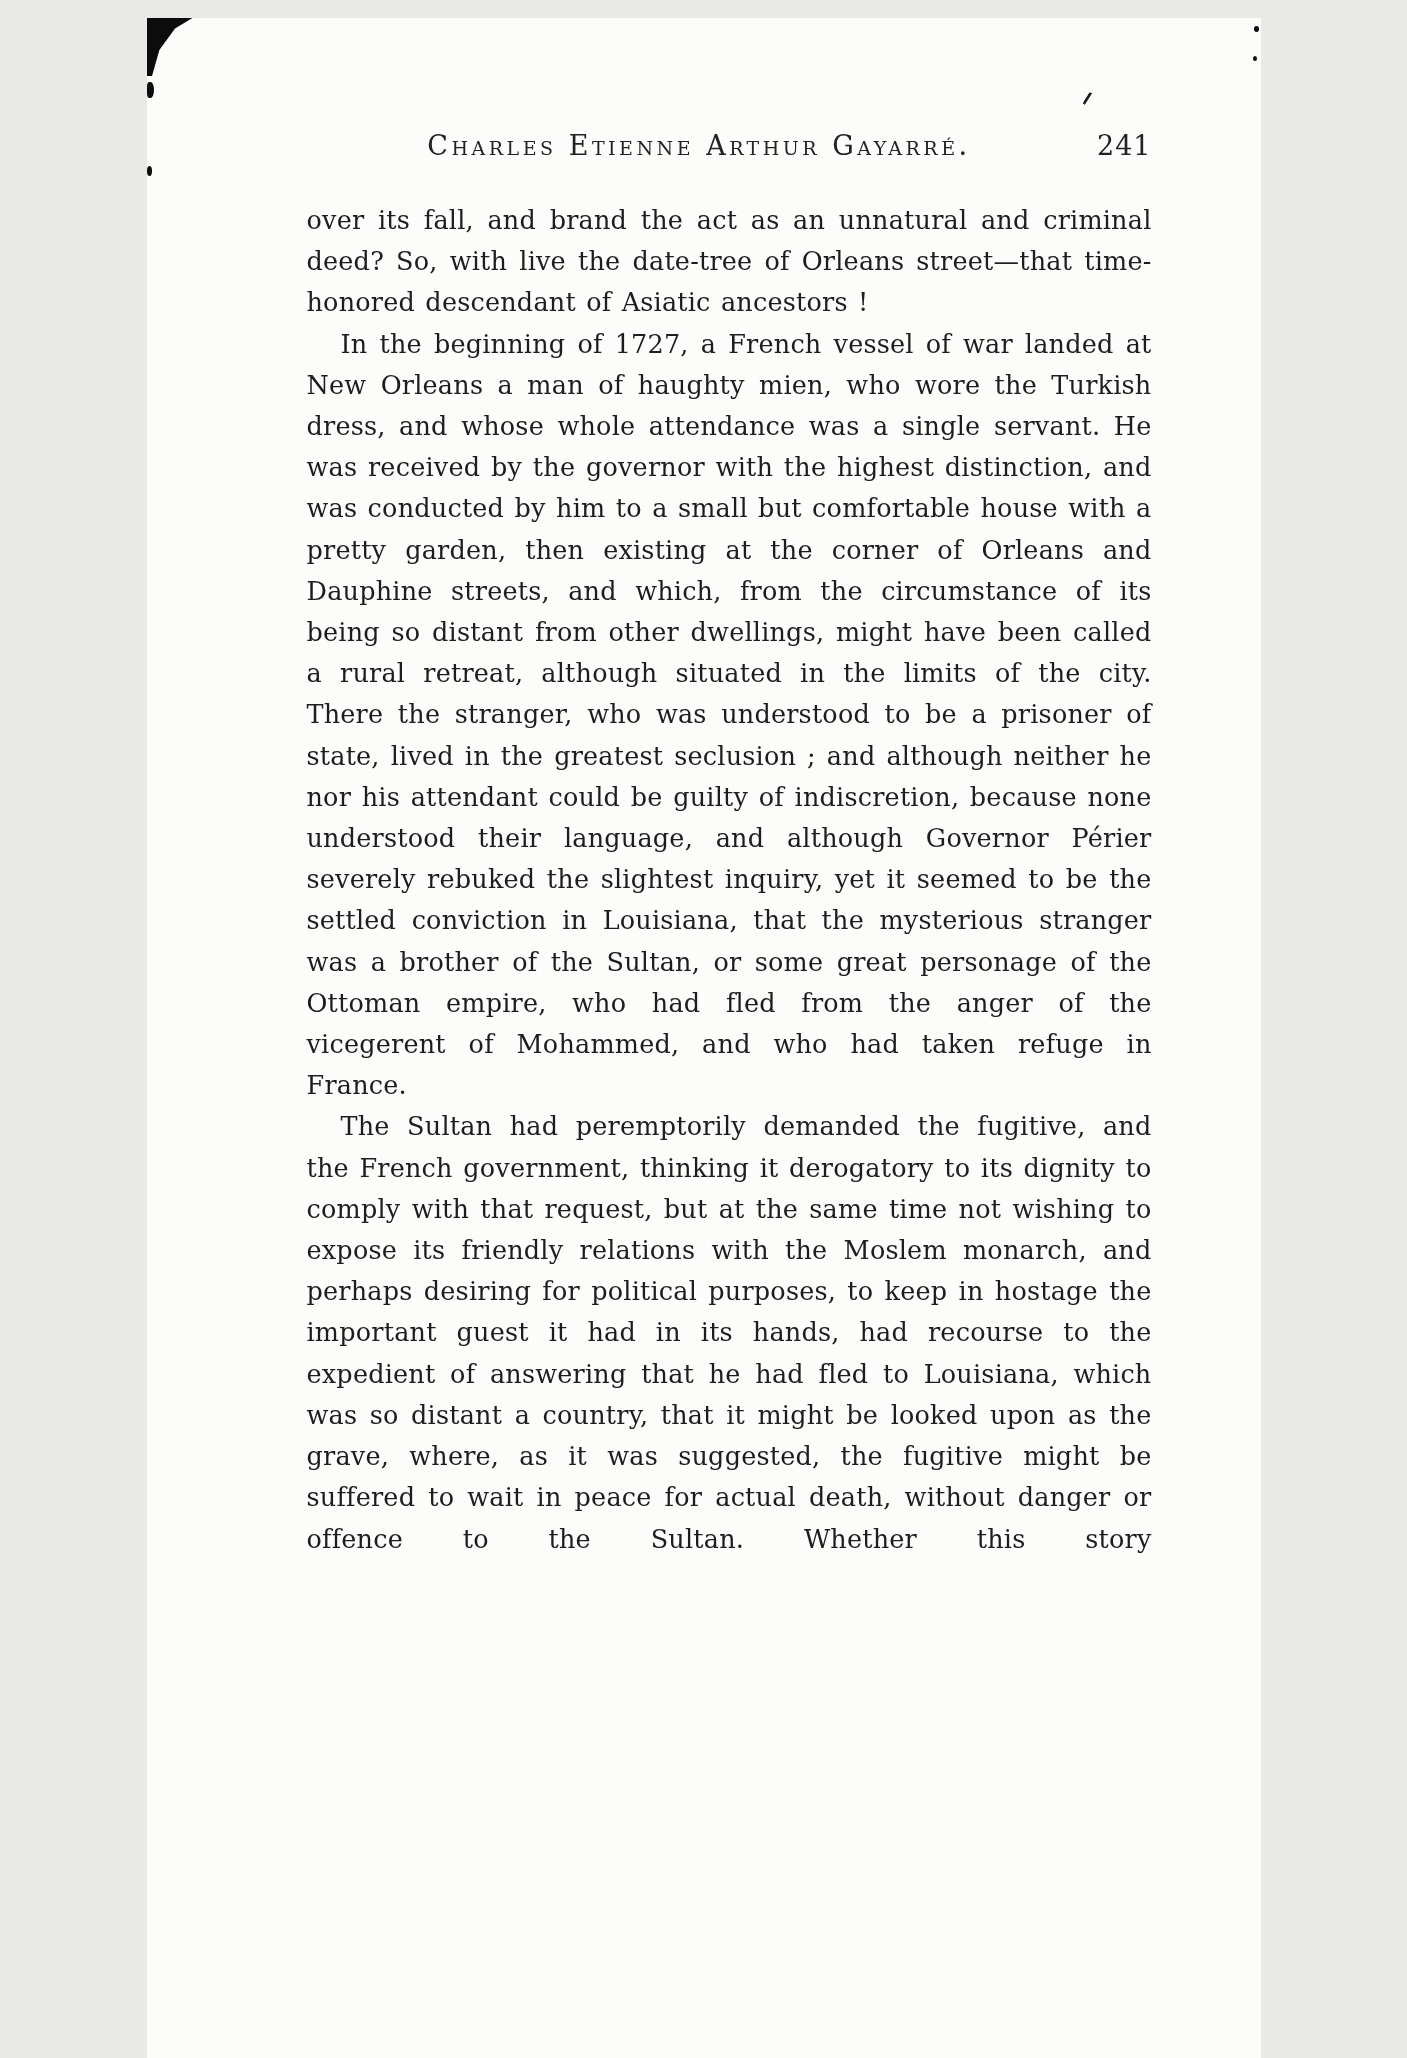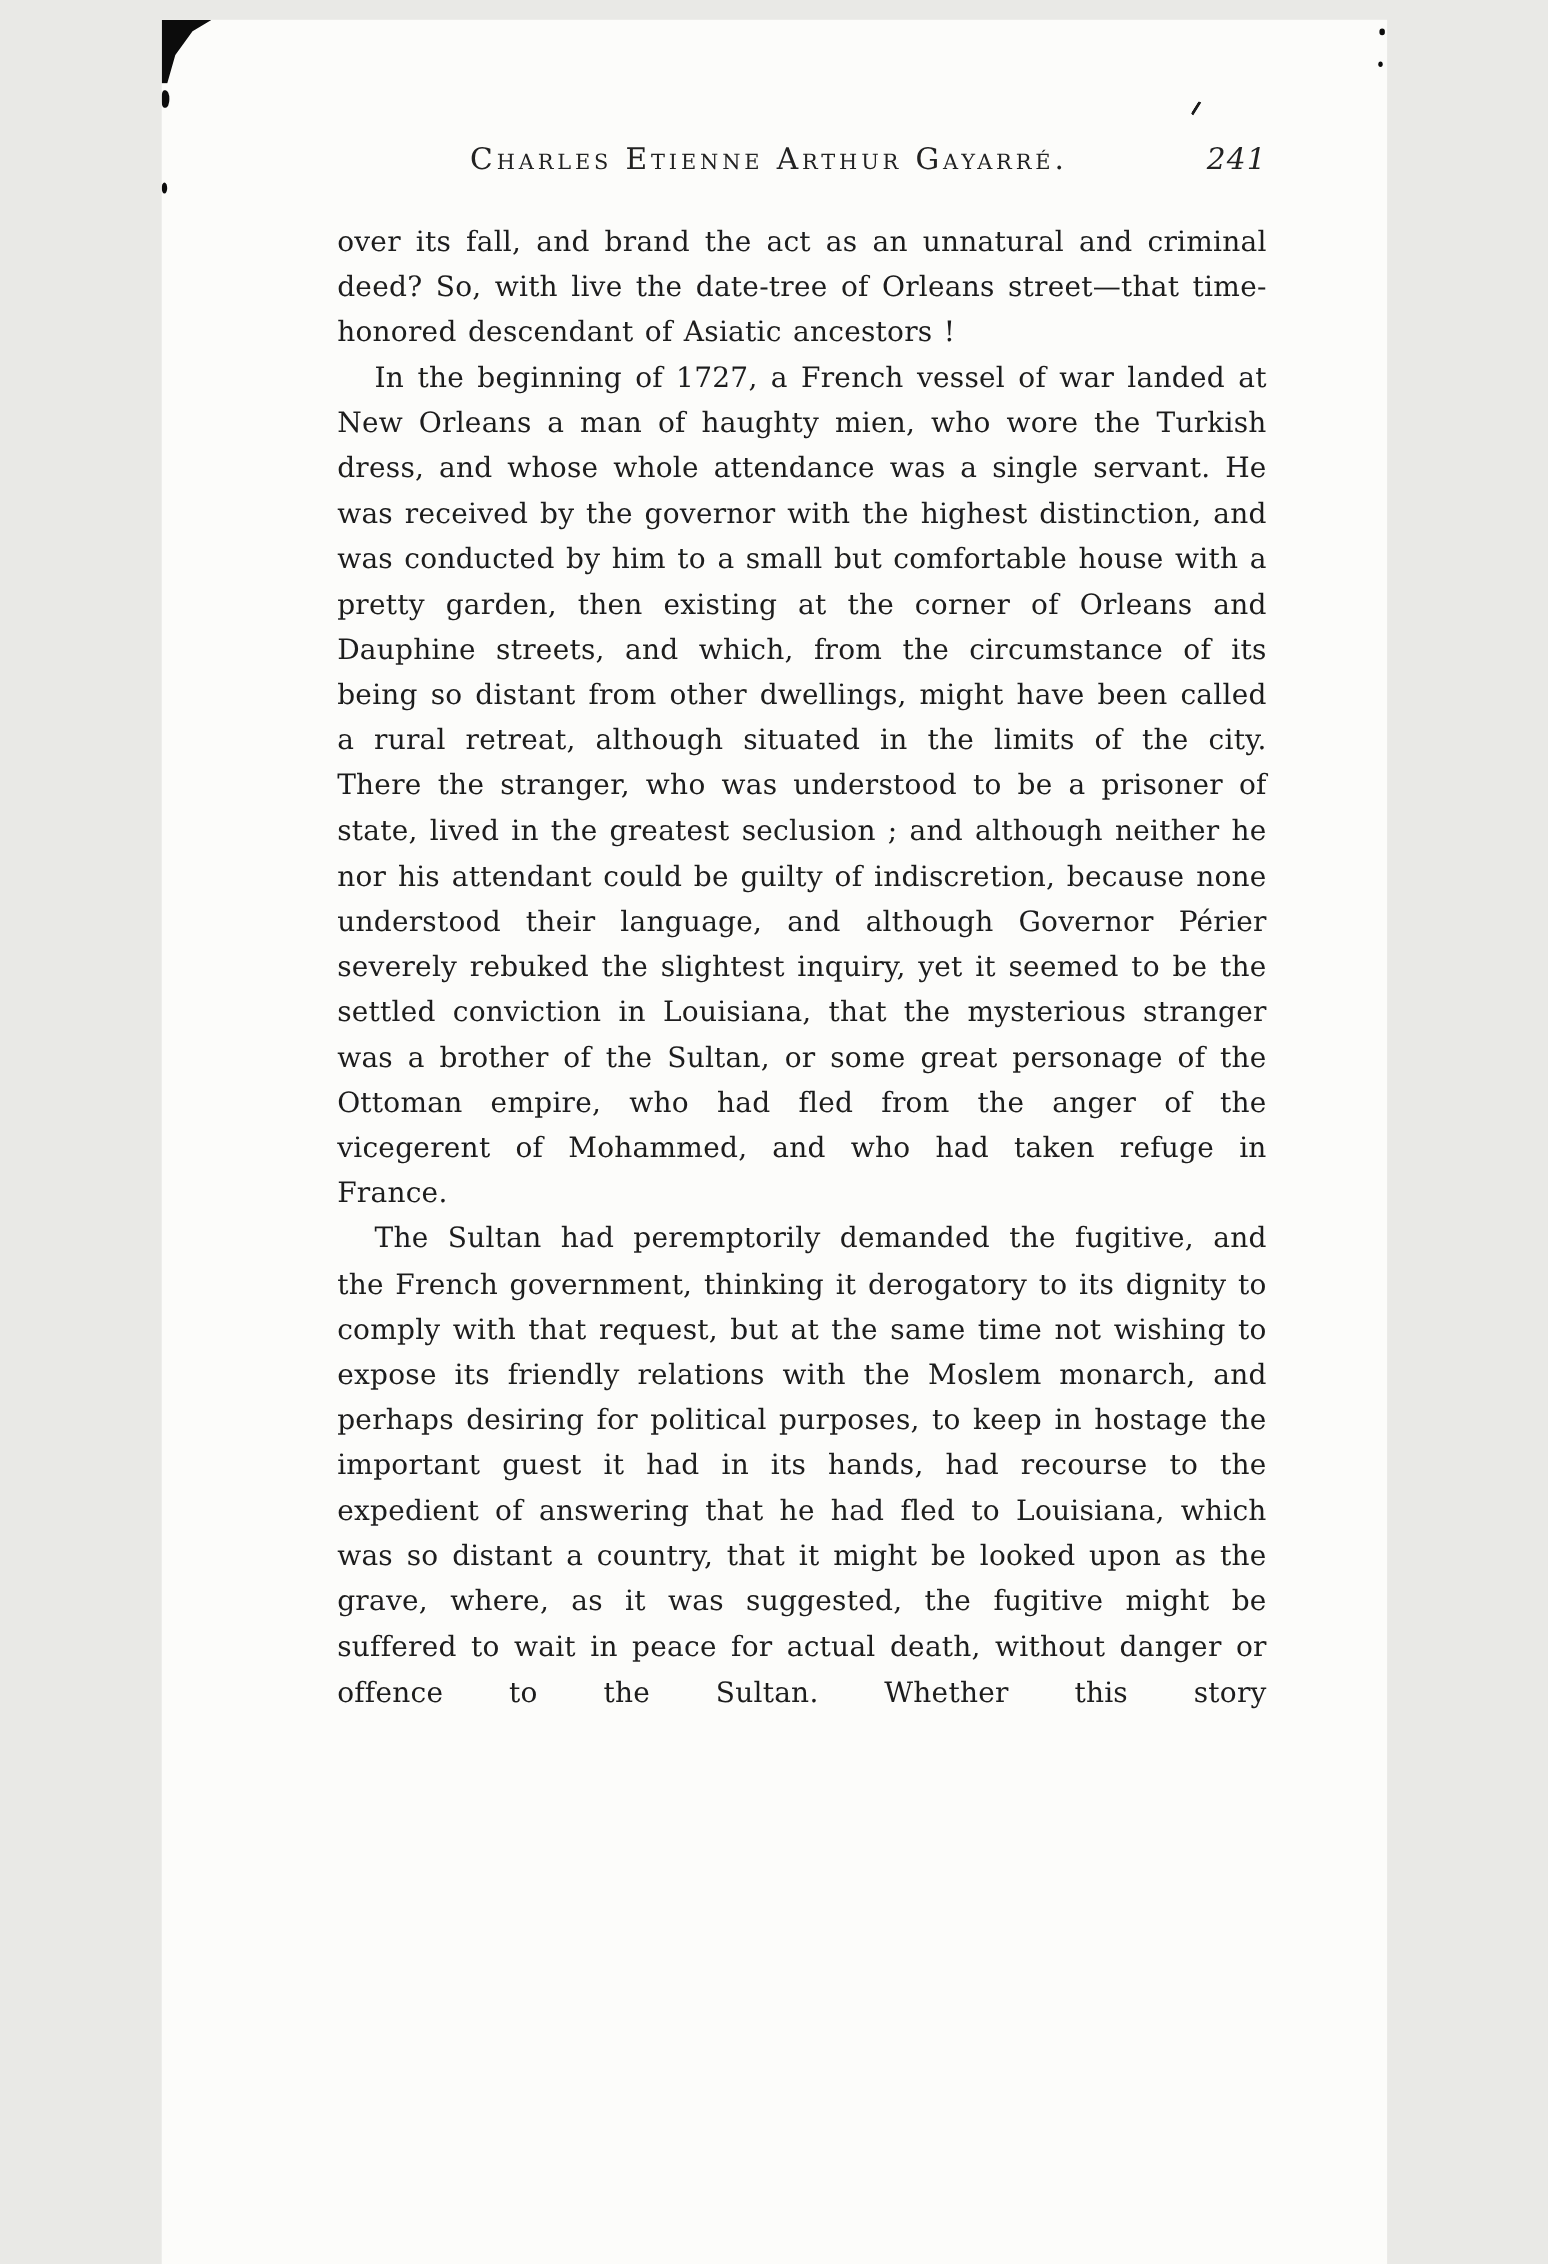--- a/index.html
+++ b/index.html
@@ -35,21 +35,20 @@
     color: #222;
     padding-right: 60px; 
   }
   .page-number {
     position: absolute;
     right: 0;
     top: 0;
     font-size: 27px;
     letter-spacing: 1px;
     color: #222;
-    font-style: italic;
   }
 
   
   .page-body {
     position: absolute;
     top: 182px;
     left: 160px;
     width: 845px;
   }
   .para {

